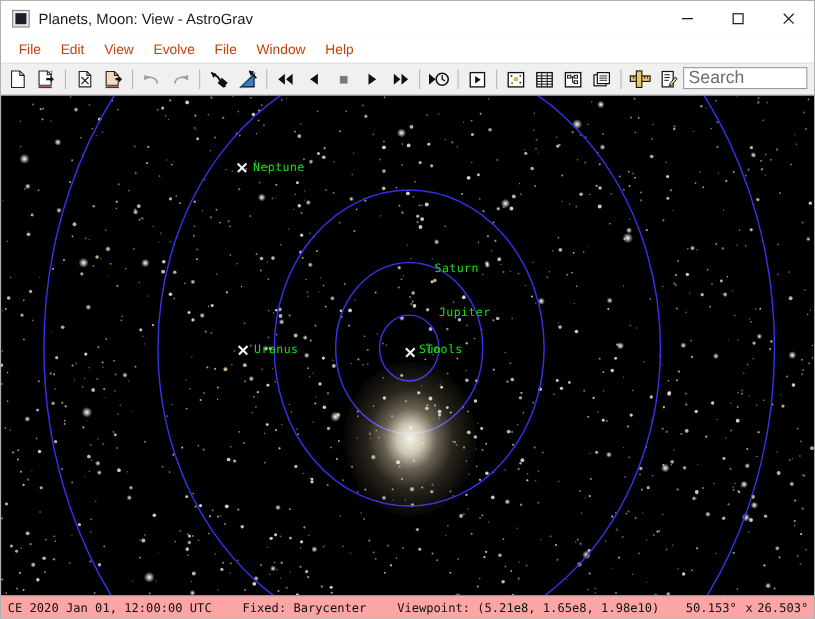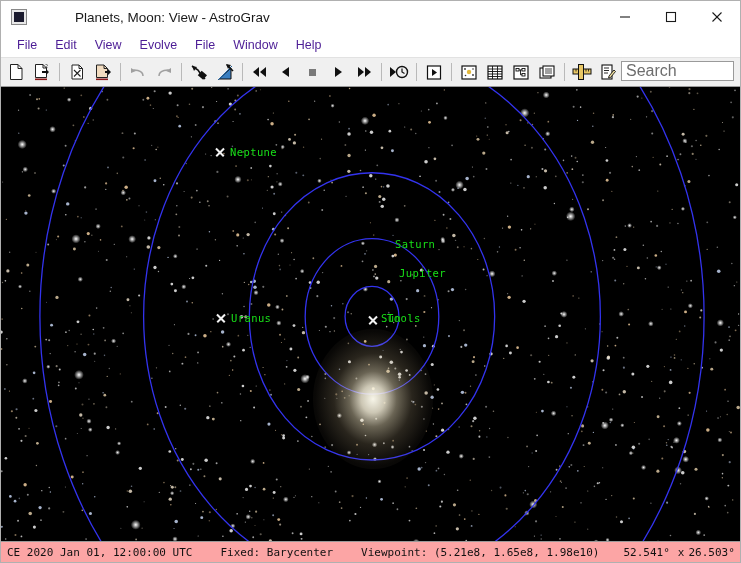--- a/index.html
+++ b/index.html
@@ -47,21 +47,20 @@
     content: "";
     position: absolute;
     left: 2px; top: 2px;
     width: 10px; height: 10px;
     background: #1b1b2e;
   }
   .title-text {
     font-size: 13.5px;
     color: #1a1a1a;
     white-space: nowrap;
-    margin-left: 40px;
   }
   .win-buttons {
     position: absolute;
     right: 0; top: 0;
     height: 32px;
     display: flex;
   }
   .win-btn {
     width: 46px;
     height: 32px;
@@ -76,21 +75,21 @@
   .menubar {
     height: 24px;
     background: #ffffff;
     display: flex;
     align-items: center;
     padding-left: 7px;
     flex: 0 0 auto;
   }
   .menu-item {
     font-size: 12.5px;
-    color: #4c1d95;
+    color: #c2410c;
     padding: 2px 9px;
     white-space: nowrap;
     cursor: default;
   }
 
   
   .toolbar {
     height: 28px;
     background: #f0f0f0;
     border-top: 1px solid #e2e2e2;
@@ -1610,31 +1609,31 @@
     <div class="sunglow"></div>
 
     <div class="marker" style="left:219px; top:65px;"></div>
     <div class="objlabel" style="left:229px; top:65px;">Neptune</div>
 
     <div class="marker" style="left:220px; top:231px;"></div>
     <div class="objlabel" style="left:230px; top:231px;text-align:center;">Uranus</div>
 
     <div class="objlabel" style="left:394px; top:157px;">Saturn</div>
 
-    <div class="objlabel" style="left:398px; top:186px;">Jupiter</div>
+    <div class="objlabel" style="left:398px; top:197px;">Jupiter</div>
 
     <div class="marker" style="left:372px; top:233px;"></div>
     <div class="objlabel" style="left:380px; top:231px;">Sun</div>
     <div class="objlabel" style="left:386px; top:231px;">Tools</div>
   </div>
 
   <div class="statusbar">
     <div class="sb-cell">CE 2020 Jan 01, 12:00:00 UTC</div>
     <div class="sb-cell" style="padding-left:22px;">Fixed: Barycenter</div>
     <div class="sb-cell" style="padding-left:22px;">Viewpoint: (5.21e8, 1.65e8, 1.98e10)</div>
-    <div class="sb-cell" style="padding-left:18px;">52.541°</div>
+    <div class="sb-cell" style="padding-left:18px;">50.153°</div>
     <div class="sb-cell" style="padding:0 2px;">x</div>
     <div class="sb-cell" style="padding-left:2px;">26.503°</div>
     <div class="sb-spacer"></div>
     <div class="sb-cell" style="padding-right:10px;">11 Objects</div>
   </div>
 
 </div>
 
 </body></html>

